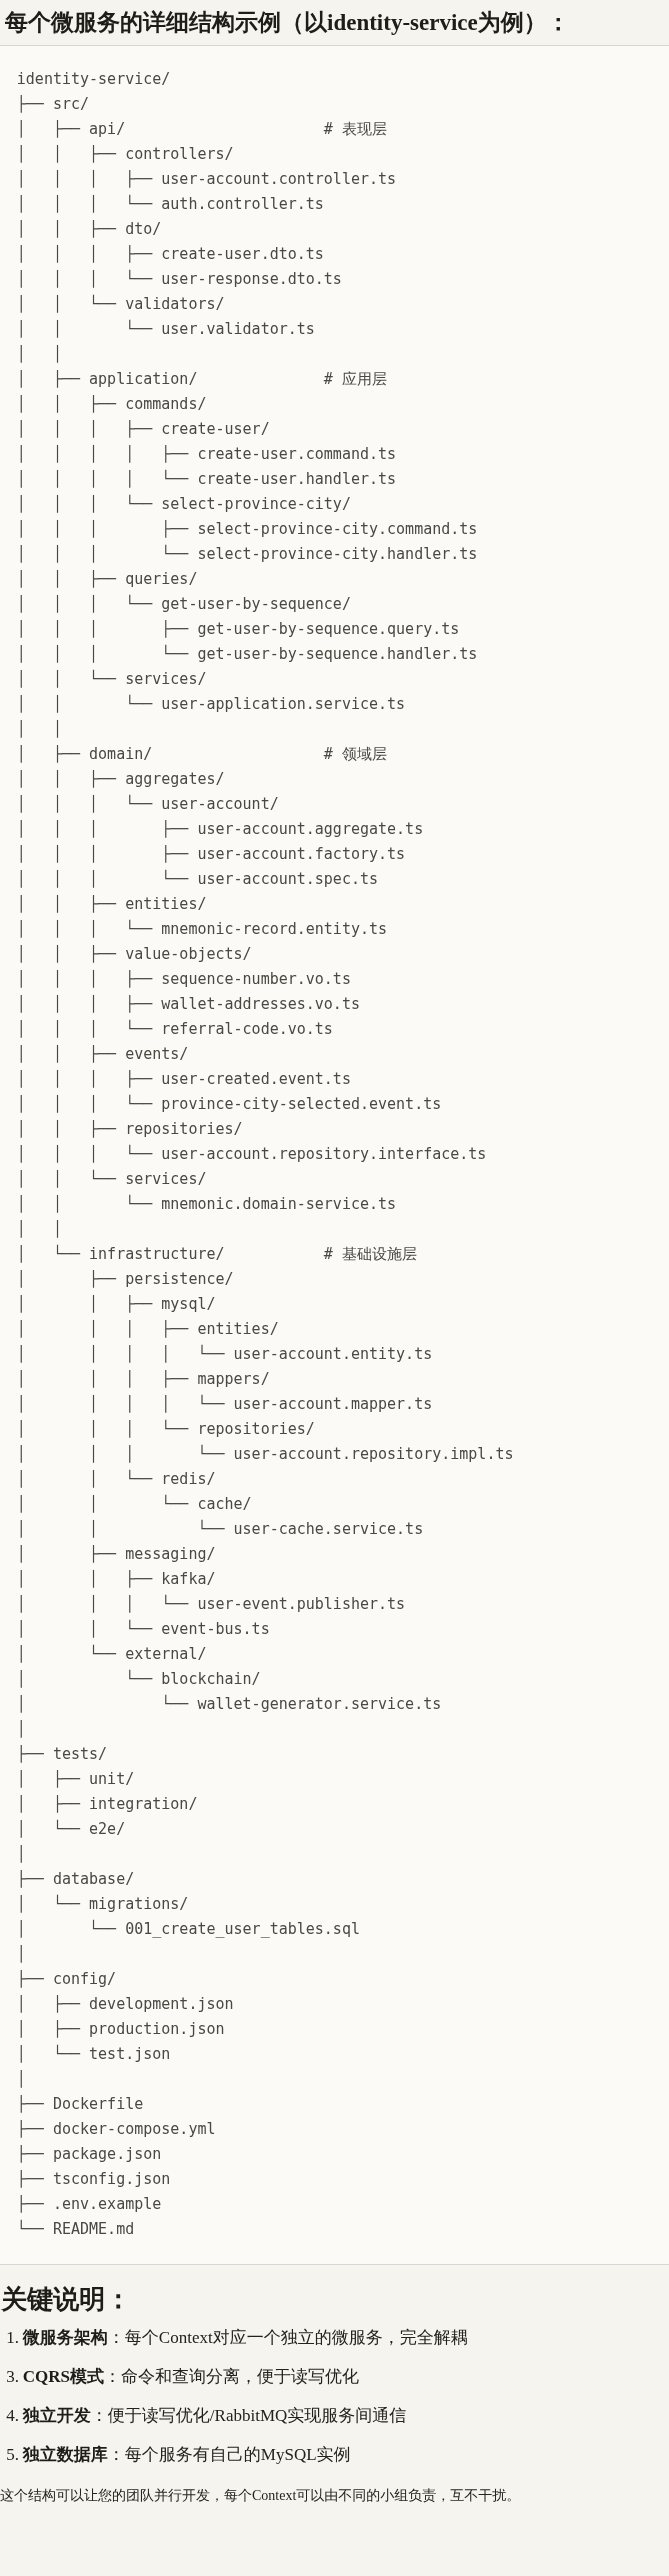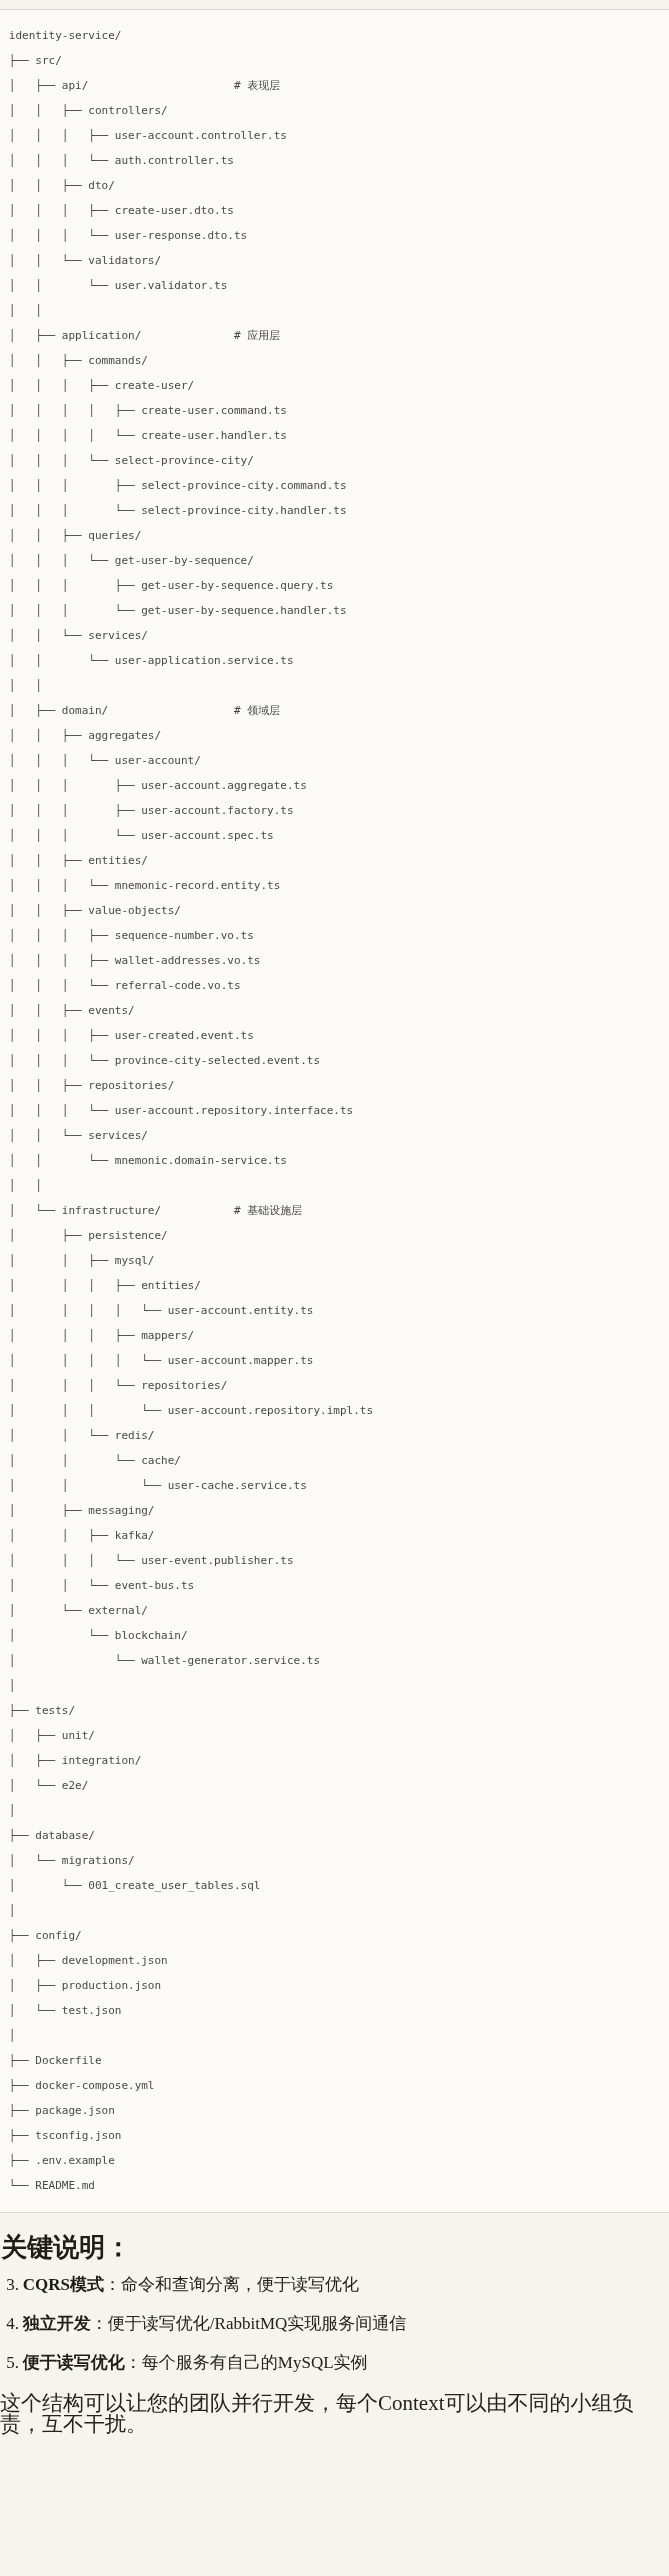--- a/index.html
+++ b/index.html
@@ -27,23 +27,23 @@
     color:var(--heading-text);
   }
   .codeblock{
     margin-top:8.8px;
     background:var(--code-bg);
     border-top:0.6px solid var(--code-border);
     border-bottom:0.6px solid var(--code-border);
     padding:13px 8.8px 13.8px 8.8px;
   }
   pre.tree{
-    margin:0;
+    margin:8px;
     font-family:"DejaVu Sans Mono", monospace;
-    font-size:11px;
+    font-size:15px;
     line-height:25px;
     color:var(--tree-text);
     white-space:pre;
   }
   h2.notes-heading{
     margin:21px 0 0 1.3px;
     font-family:Liberation Serif, serif;
     font-weight:700;
     font-size:26px;
     line-height:28px;
@@ -62,30 +62,31 @@
   }
   ol.notes-list li .num{
     margin-right:3.8px;
   }
   ol.notes-list li strong{
     font-weight:700;
     color:var(--heading-text);
   }
   p.closing{
     margin:20px 0 0 0;
-    font-size:21px;
+    font-size:14px;
     line-height:21px;
     color:var(--body-text);
   }
 </style>
 </head>
 <body>
 
 <div class="doc">
 
+  <h1 class="page-title">每个微服务的详细结构示例（以identity-service为例）：</h1>
 
   <div class="codeblock">
     <pre class="tree" id="tree">identity-service/
 ├── src/
 │   ├── api/                      # 表现层
 │   │   ├── controllers/
 │   │   │   ├── user-account.controller.ts
 │   │   │   └── auth.controller.ts
 │   │   ├── dto/
 │   │   │   ├── create-user.dto.ts
@@ -166,21 +167,22 @@
 ├── docker-compose.yml
 ├── package.json
 ├── tsconfig.json
 ├── .env.example
 └── README.md</pre>
   </div>
 
   <h2 class="notes-heading">关键说明：</h2>
 
   <ol class="notes-list" id="notes-list">
+      <li><span class="num">1.</span><strong>微服务架构</strong><span>：每个Context对应一个独立的微服务，完全解耦</span></li>
       <li><span class="num">3.</span><strong>CQRS模式</strong><span>：命令和查询分离，便于读写优化</span></li>
       <li><span class="num">4.</span><strong>独立开发</strong><span>：便于读写优化/RabbitMQ实现服务间通信</span></li>
-      <li><span class="num">5.</span><strong>便于读写优化</strong><span>：每个服务有自己的MySQL实例</span></li>
+      <li><span class="num">5.</span><strong>独立数据库</strong><span>：每个服务有自己的MySQL实例</span></li>
     </ol>
 
   <p class="closing">这个结构可以让您的团队并行开发，每个Context可以由不同的小组负责，互不干扰。</p>
 
 </div>
 
 
 </body></html>

